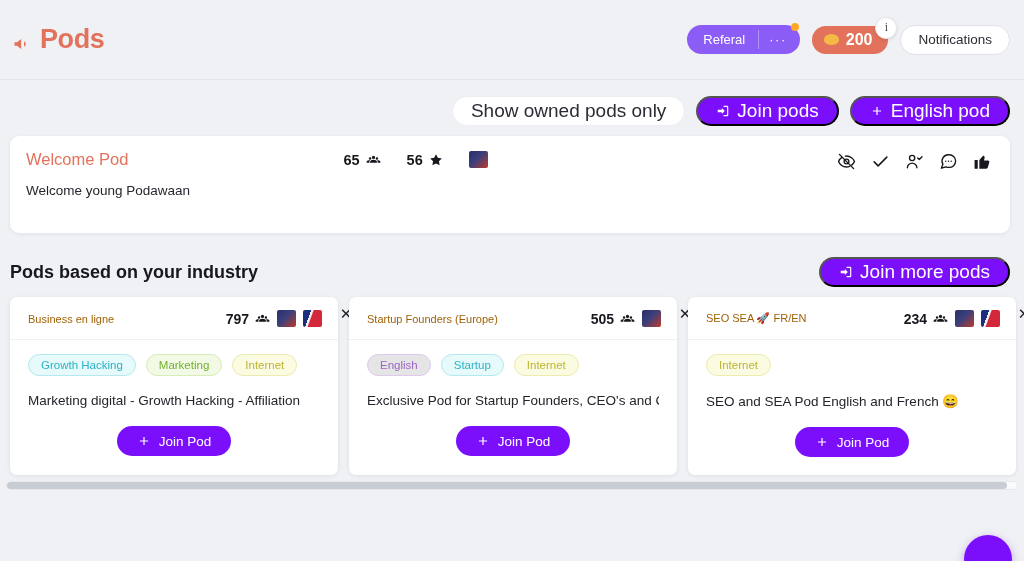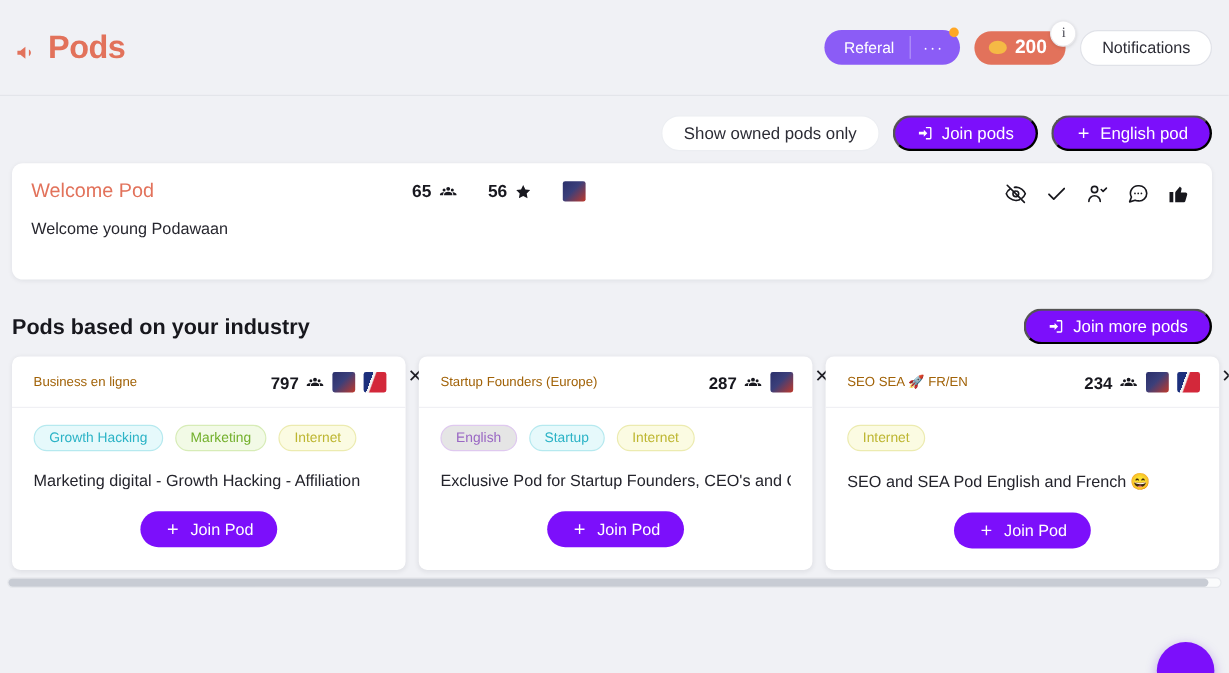--- a/index.html
+++ b/index.html
@@ -80,21 +80,21 @@
   }
 
   
   .toolbar {
     display: flex; justify-content: flex-end; align-items: center;
     gap: 11px; padding: 16px 14px 0 0;
   }
   .pill {
     border-radius: 18px; height: 30px;
     display: flex; align-items: center; gap: 7px;
-    font-size: 14px; padding: 0 18px; white-space: nowrap;
+    font-size: 19px; padding: 0 18px; white-space: nowrap;
   }
   .pill-white { background: #fff; color: #2c2c35; border: 1px solid #eceef2; }
   .pill-purple { background: #7c0ffb; color: #fff; }
   .ico { display: inline-flex; align-items: center; }
 
   
   .welcome-card {
     margin: 10px 14px 0 10px;
     background: #fff; border-radius: 9px;
     box-shadow: 0 1px 4px rgba(20,25,40,.07);
@@ -381,21 +381,21 @@
           </span>
           <span>Join Pod</span>
         </button>
       </div>
     </div>
     <div class="pod-card">
       <div class="pod-head">
         <div class="pod-name">Startup Founders (Europe)</div>
         <div class="pod-meta">
           <div class="pod-members">
-            <span>287</span>
+            <span>505</span>
             <span class="ico">
               <svg viewBox="0 0 24 24" width="15" height="15" fill="#18181f">
                 <path d="M12 6a2.6 2.6 0 100 5.2A2.6 2.6 0 0012 6zM6.5 8.2a2 2 0 100 4 2 2 0 000-4zm11 0a2 2 0 100 4 2 2 0 000-4zM12 12.4c-3 0-5.5 1.5-5.5 3.3V17h11v-1.3c0-1.8-2.5-3.3-5.5-3.3zM4.2 13.3c-1.7.3-3.2 1.2-3.2 2.3V17h4.3v-1.3c0-.9.4-1.7 1.1-2.3-.7-.1-1.4-.2-2.2-.1zm15.6 0c-.8-.1-1.5 0-2.2.1.7.6 1.1 1.4 1.1 2.3V17H23v-1.4c0-1.1-1.5-2-3.2-2.3z"></path>
               </svg>
             </span>
           </div>
           <div class="flag flag-en">
             <span>EN</span>
           </div>
         </div>

